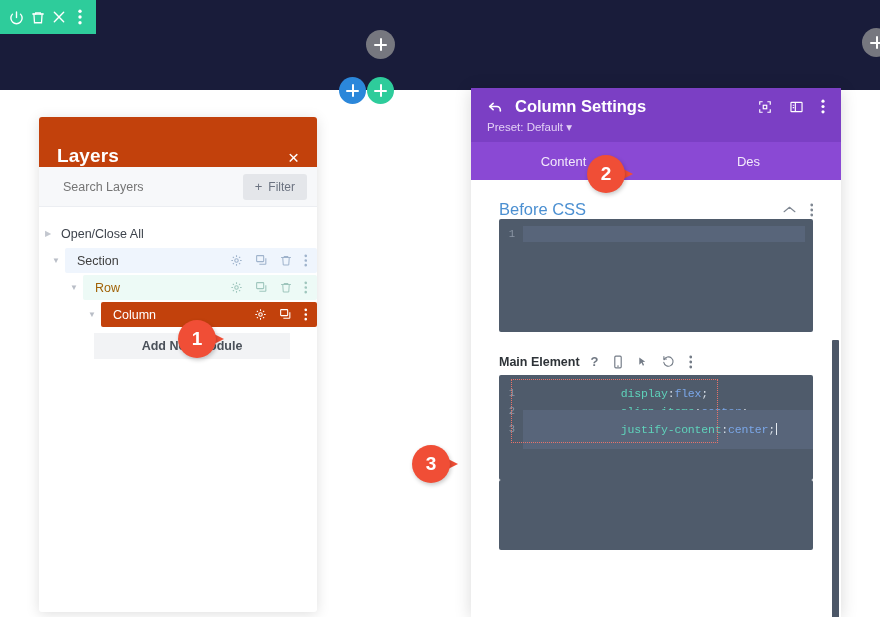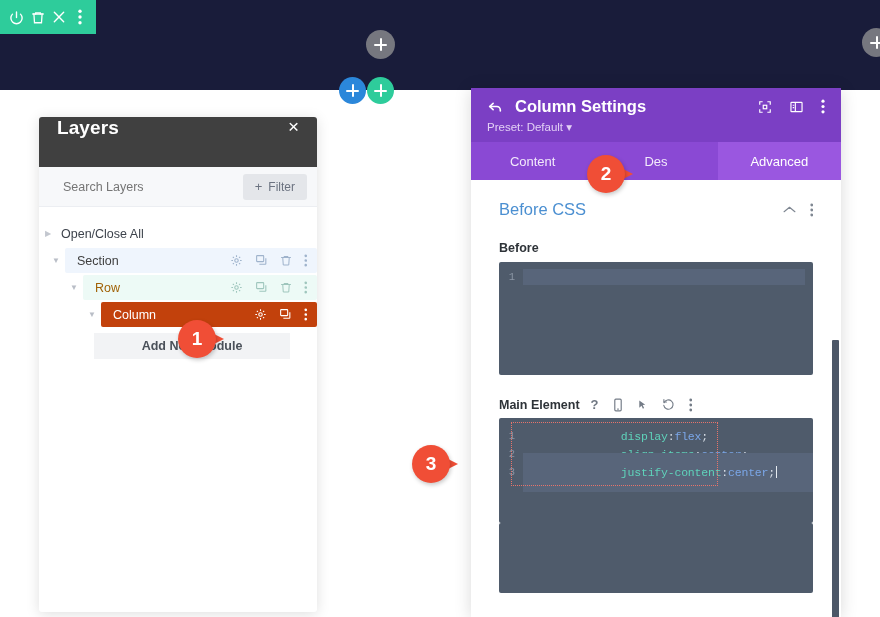--- a/index.html
+++ b/index.html
@@ -60,22 +60,22 @@
 
   
   .layers-panel {
     position: absolute; left: 39px; top: 117px; width: 278px; height: 495px;
     background: #ffffff;
     box-shadow: 0 2px 14px rgba(0,0,0,0.13);
     border-radius: 3px;
     overflow: hidden;
   }
   .layers-head {
-    height: 50px; background: #404040;
-    display: flex; align-items: flex-start; justify-content: space-between;
+    height: 50px; background: #c2410c;
+    display: flex; align-items: flex-end; justify-content: space-between;
     padding: 0 18px;
   }
   .layers-title { color: #ffffff; font-size: 19px; font-weight: bold; letter-spacing: .1px; }
   .layers-close { color: #ffffff; font-size: 19px; line-height: 1; cursor: pointer; }
   .layers-search-bar {
     height: 40px; background: #f7f8fa;
     display: flex; align-items: center; justify-content: space-between;
     padding: 0 10px 0 24px; border-bottom: 1px solid #eceef2;
   }
   .layers-search-input {
@@ -452,23 +452,20 @@
       </div>
     </div>
 
     <div class="sp-tabs">
       <div class="sp-tab">
         <span>Content</span>
       </div>
       <div class="sp-tab">
         <span>Des</span>
       </div>
-      <div class="sp-tab active">
-        <span>Advanced</span>
-      </div>
     </div>
 
     <div class="sp-content">
 
       <div class="cssec-title-row">
         <span class="cssec-title">Before CSS</span>
         <span class="cssec-actions">
           <span>
             <svg width="13" height="9" viewBox="0 0 24 14" fill="none" stroke="currentColor" stroke-width="2.2" stroke-linecap="round" stroke-linejoin="round">
               <path d="M2 11L12 3l10 8"></path>
@@ -477,21 +474,20 @@
           <span>
             <svg width="3.5" height="14" viewBox="0 0 4 16" fill="currentColor">
               <circle cx="2" cy="2.3" r="1.6"></circle>
                 <circle cx="2" cy="8" r="1.6"></circle>
                 <circle cx="2" cy="13.7" r="1.6"></circle>
             </svg>
           </span>
         </span>
       </div>
 
-      <div class="field-label">Before</div>
       <div class="code-box empty-before">
         <div class="empty-first-line">
           <span class="gutter">1</span>
           <span class="hl"></span>
         </div>
       </div>
 
       <div class="field-label ml-row">
         <span>Main Element</span>
         <span class="ml-tools">

